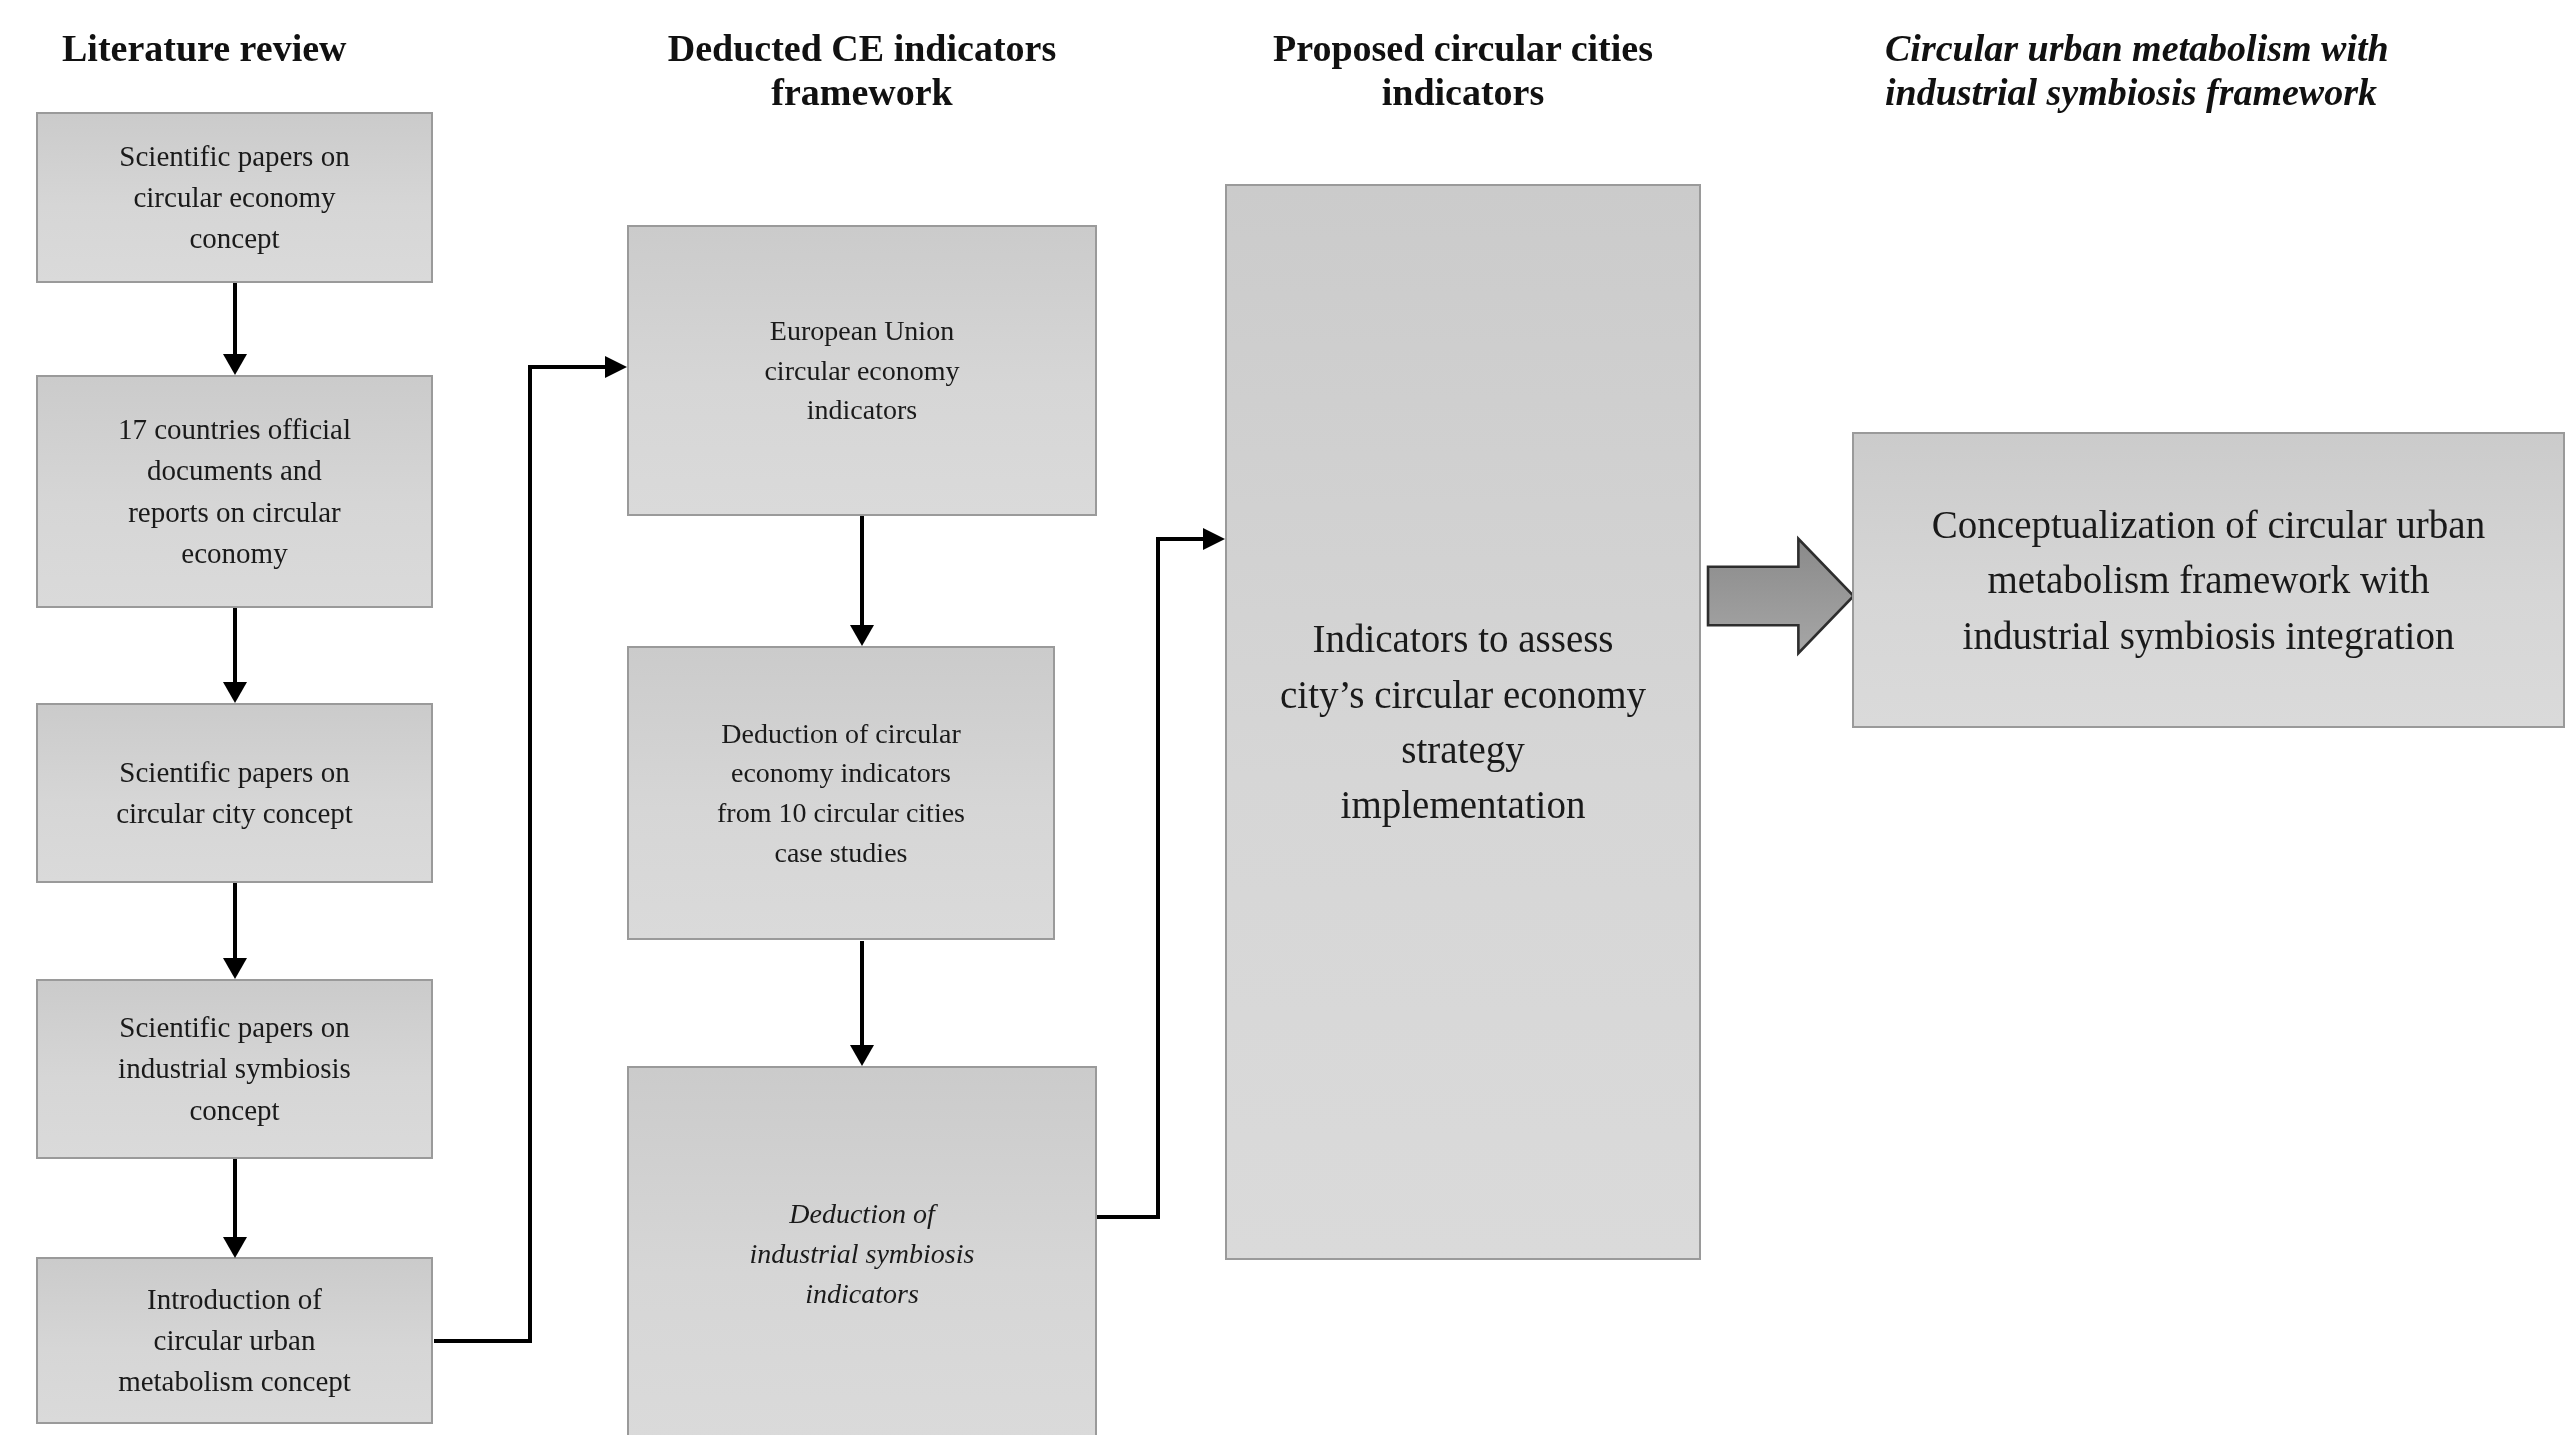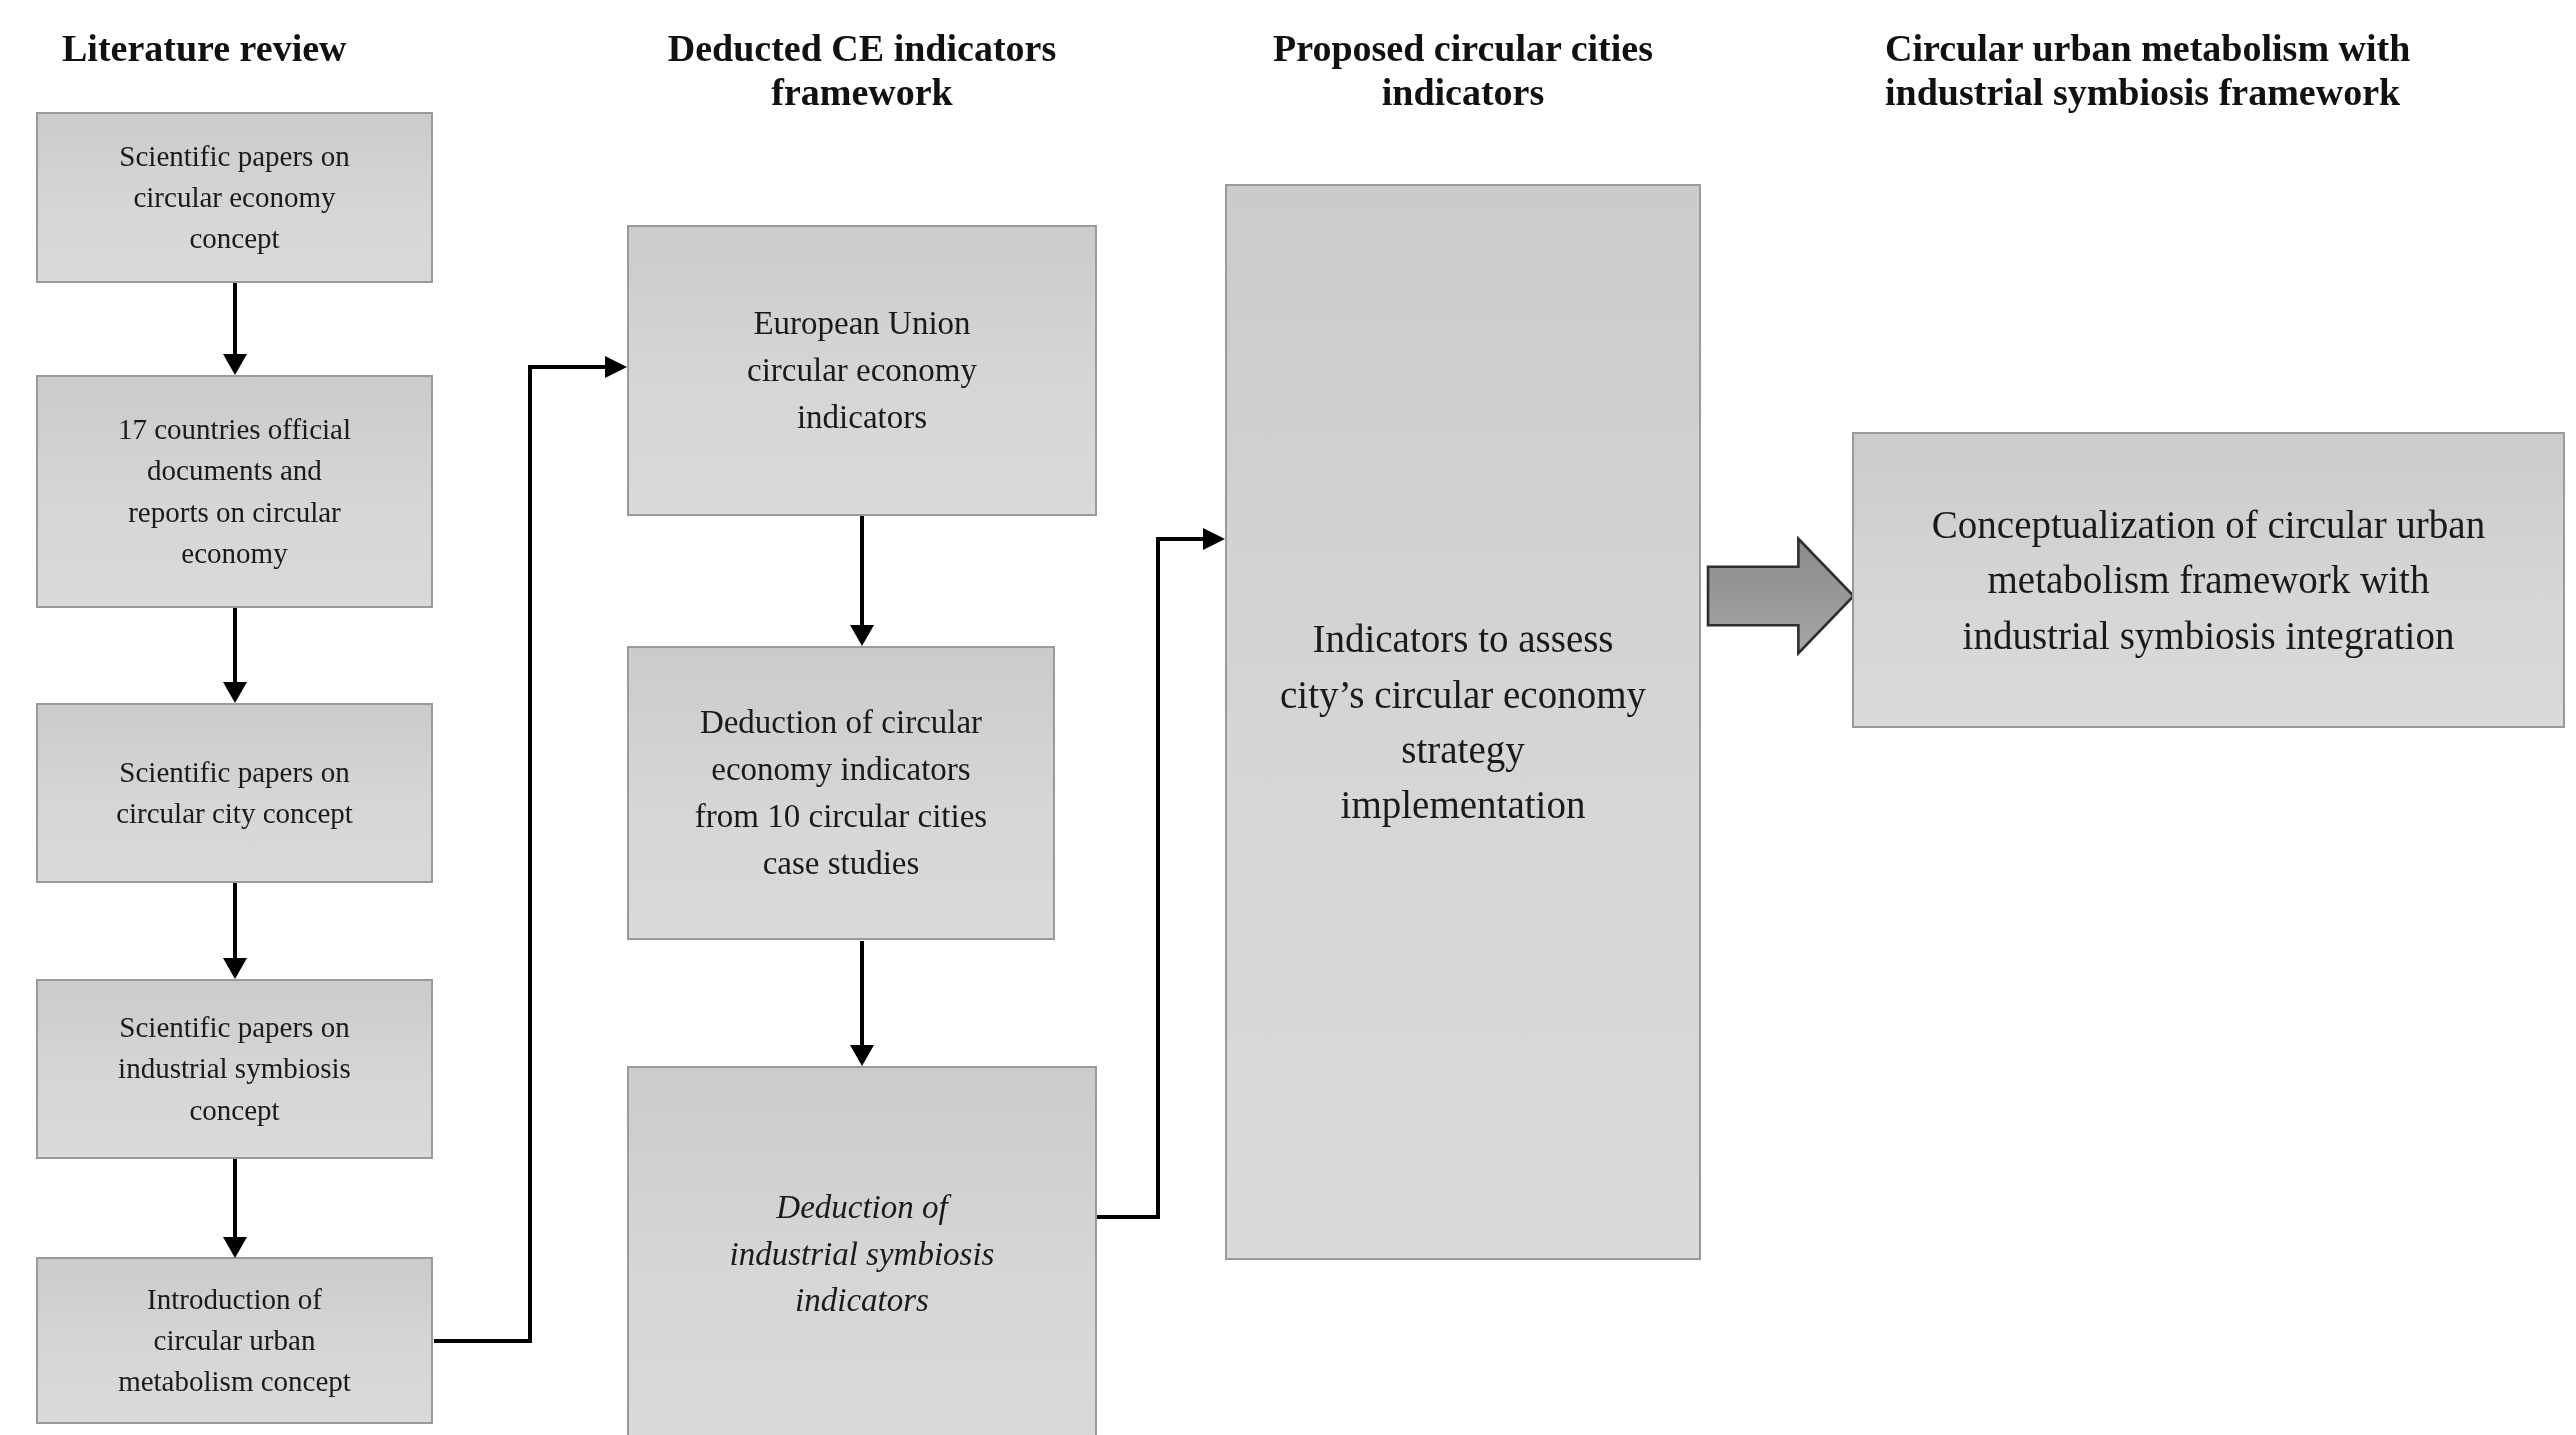--- a/index.html
+++ b/index.html
@@ -31,21 +31,21 @@
     justify-content: center;
     text-align: center;
   }
   .box-text {
     white-space: pre-line;
     color: #1a1a1a;
     line-height: 1.42;
     padding: 0 11.7px;
   }
   .fs44 { font-size: 29px; }
-  .fs46 { font-size: 33px; }
+  .fs46 { font-size: 28px; }
   .fs50 { font-size: 39px; }
   .vline, .hline { position: absolute; background: #000000; }
   .arrow-head-down {
     position: absolute; width: 0; height: 0;
     border-left: 12.4px solid transparent;
     border-right: 12.4px solid transparent;
     border-top: 21px solid #000000;
   }
   .arrow-head-right {
     position: absolute; width: 0; height: 0;
@@ -58,21 +58,21 @@
 </head>
 <body>
 
 <div class="canvas">
 
   <div class="hdr left" style="left:62px; top:26px; width:534px;">Literature review</div>
   <div class="hdr center" style="left:621px; top:26px; width:482px;">Deducted CE indicators
 framework</div>
   <div class="hdr center" style="left:1225px; top:26px; width:476px;">Proposed circular cities
 indicators</div>
-  <div class="hdr left" style="left:1885px; top:26px; width:691px;">Circular urban metabolism with
+  <div class="hdr left" style="left:1885px; top:26px; width:691px;font-style:italic;">Circular urban metabolism with
 industrial symbiosis framework</div>
 
   <div class="box" style="left:36px; top:112px; width:397px; height:171px;">
     <span class="box-text fs44">Scientific papers on
 circular economy
 concept</span>
   </div>
   <div class="box" style="left:36px; top:375px; width:397px; height:233px;">
     <span class="box-text fs44">17 countries official
 documents and

